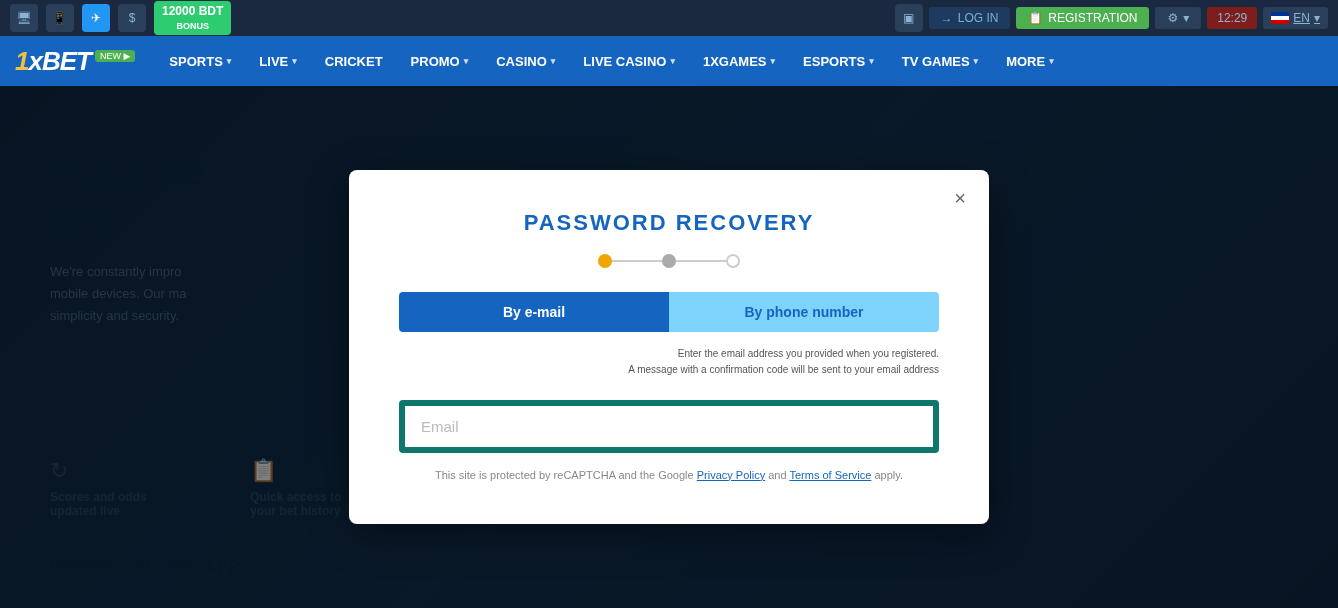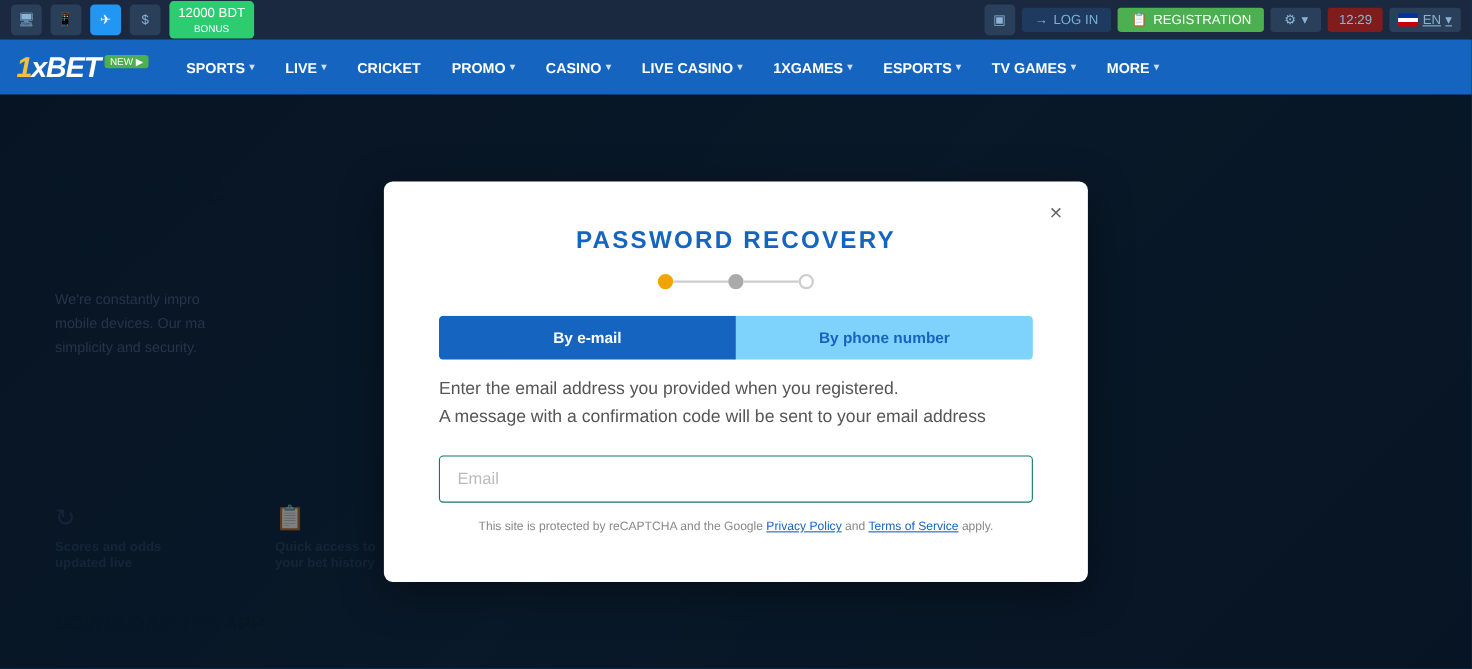--- a/index.html
+++ b/index.html
@@ -20,21 +20,21 @@
       background: #2a3f5a;
       border-radius: 4px;
       display: flex; align-items: center; justify-content: center;
       color: #8ab4d4; font-size: 12px; cursor: pointer;
     }
     .top-bar-telegram { background: #2196f3; color: white; }
     .bonus-badge {
       background: #2ecc71;
       color: white;
       font-size: 10px;
-      font-weight: normal;
+      font-weight: bold;
       padding: 2px 8px;
       border-radius: 4px;
       line-height: 1.4;
       text-align: center;
     }
     .bonus-badge .amount { font-size: 12px; }
     .bonus-badge .label { font-size: 9px; }
     .top-bar-right { display: flex; align-items: center; gap: 6px; }
     .top-bar-btn {
       background: #2a3f5a;
@@ -171,34 +171,34 @@
     }
     .tab-btn {
       flex: 1; padding: 12px; border: none; cursor: pointer;
       font-size: 14px; font-weight: 600;
     }
     .tab-btn.active { background: #1565c0; color: white; }
     .tab-btn.inactive { background: #7dd3fc; color: #1565c0; }
 
     
     .modal-desc {
-      text-align: left;
-      font-size: 16px;
+      text-align: right;
+      font-size: 10px;
       color: #555;
       line-height: 1.6;
       margin-bottom: 22px;
     }
     
     .input-row {
       display: flex; gap: 12px; margin-bottom: 14px;
     }
     .email-input {
       flex: 1;
       padding: 12px 16px;
-      border: 1px solid #0f766e;
+      border: 6px solid #0f766e;
       border-radius: 4px;
       font-size: 15px;
       color: #999;
       outline: none;
     }
     .email-input::placeholder { color: #bbb; }
     .send-code-btn {
       background: #9dc527;
       color: white;
       border: none;

